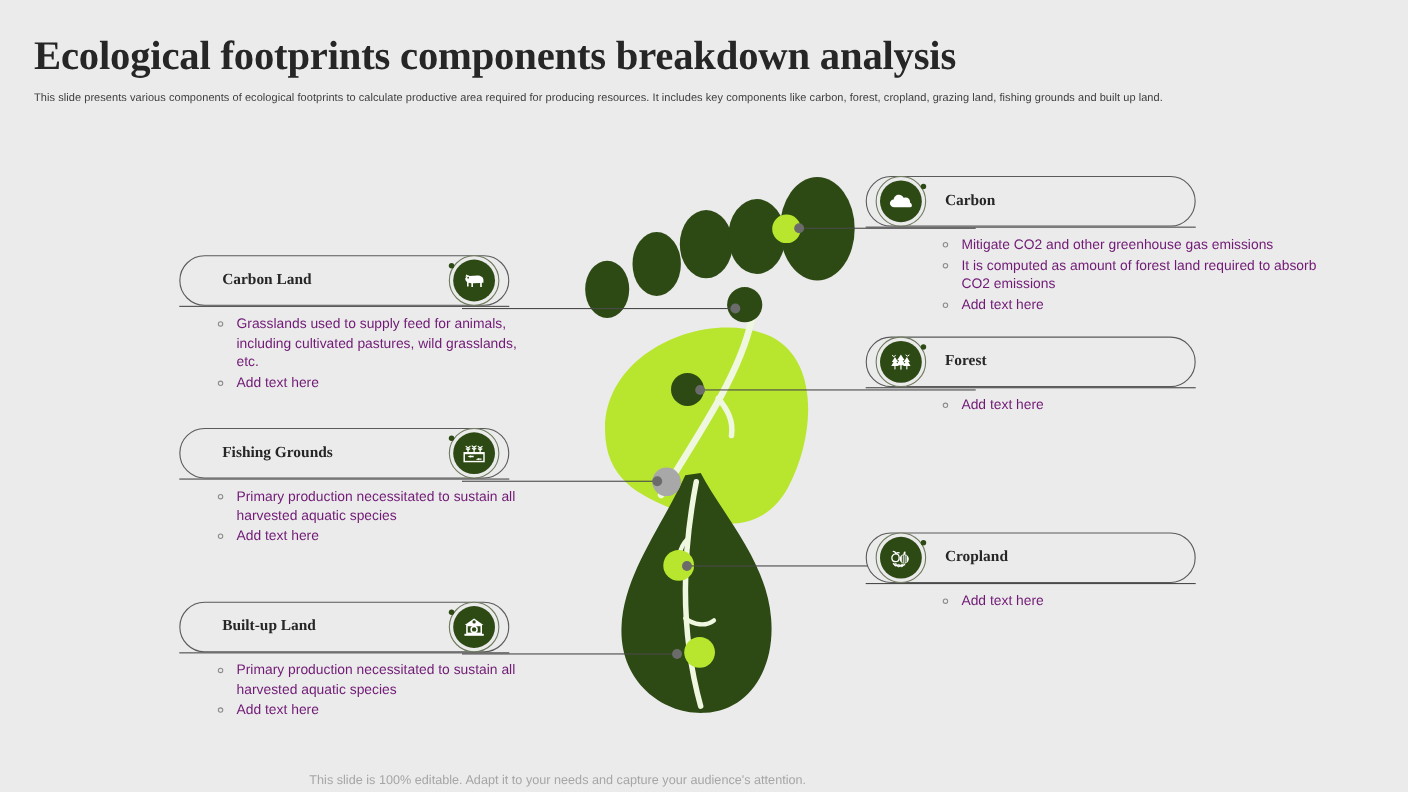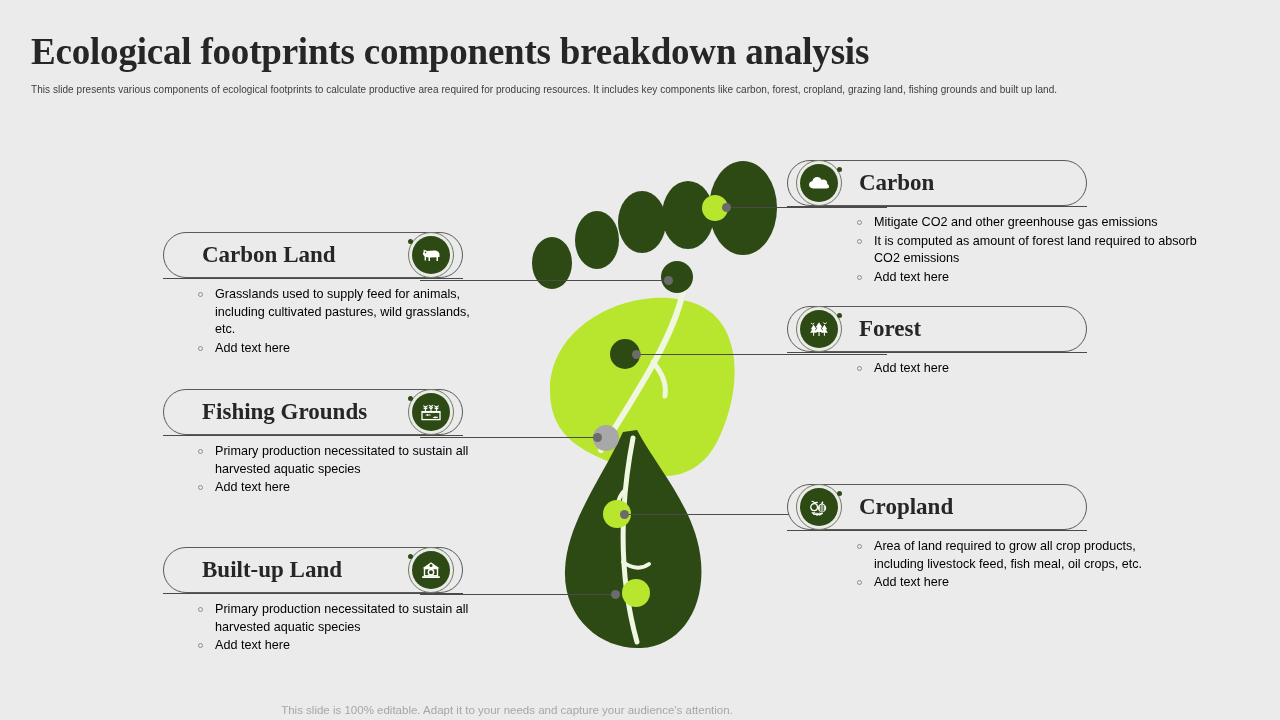--- a/index.html
+++ b/index.html
@@ -86,21 +86,21 @@
     border-radius: 24px;
     background: #ebebeb;
     box-sizing: border-box;
   }
   .pill-title {
     position: absolute;
     top: 50%;
     transform: translateY(-50%);
     font-family: "Liberation Serif", serif;
     font-weight: bold;
-    font-size: 23px;
+    font-size: 14px;
     color: #262626;
     white-space: nowrap;
   }
   .info-left .pill-title { left: 38px; }
   .info-right .pill-title { left: 62px; }
 
   .icon-badge {
     position: absolute;
     top: 50%;
     transform: translateY(-50%);
@@ -145,21 +145,21 @@
     position: absolute;
     list-style: none;
     margin: 0;
     padding: 0;
   }
   .bullet-list li {
     position: relative;
     padding-left: 19px;
     font-size: 12.6px;
     line-height: 17.5px;
-    color: #000000;
+    color: #701a75;
     margin-bottom: 1px;
   }
   .bullet-list li::before {
     content: "";
     position: absolute;
     left: 2px;
     top: 6px;
     width: 5px;
     height: 5px;
     border: 1px solid #8d8d8d;
@@ -358,20 +358,19 @@
             <circle fill="none" stroke="#ffffff" stroke-width="0.9" cx="8.2" cy="19.4" r="1.1"></circle>
             <circle fill="none" stroke="#ffffff" stroke-width="0.9" cx="11" cy="20.2" r="1.1"></circle>
             <circle fill="none" stroke="#ffffff" stroke-width="0.9" cx="13.8" cy="20.1" r="1.1"></circle>
           </svg>
         </span>
       <span class="pill-title">Cropland</span>
       </span>
       </div>
     <div class="pill-underline" style="left:0; top:46px; width:300px;"></div>
     <ul class="bullet-list" style="left:68px; top:54px; width:310px;">
-      <li>Area of land required to grow all crop products, including livestock feed, fish meal, oil crops, etc.</li>
       <li>Add text here</li>
     </ul>
   </div>
 
   <div class="footer-note">This slide is 100% editable. Adapt it to your needs and capture your audience's attention.</div>
 
 </div>
 
 </body></html>

